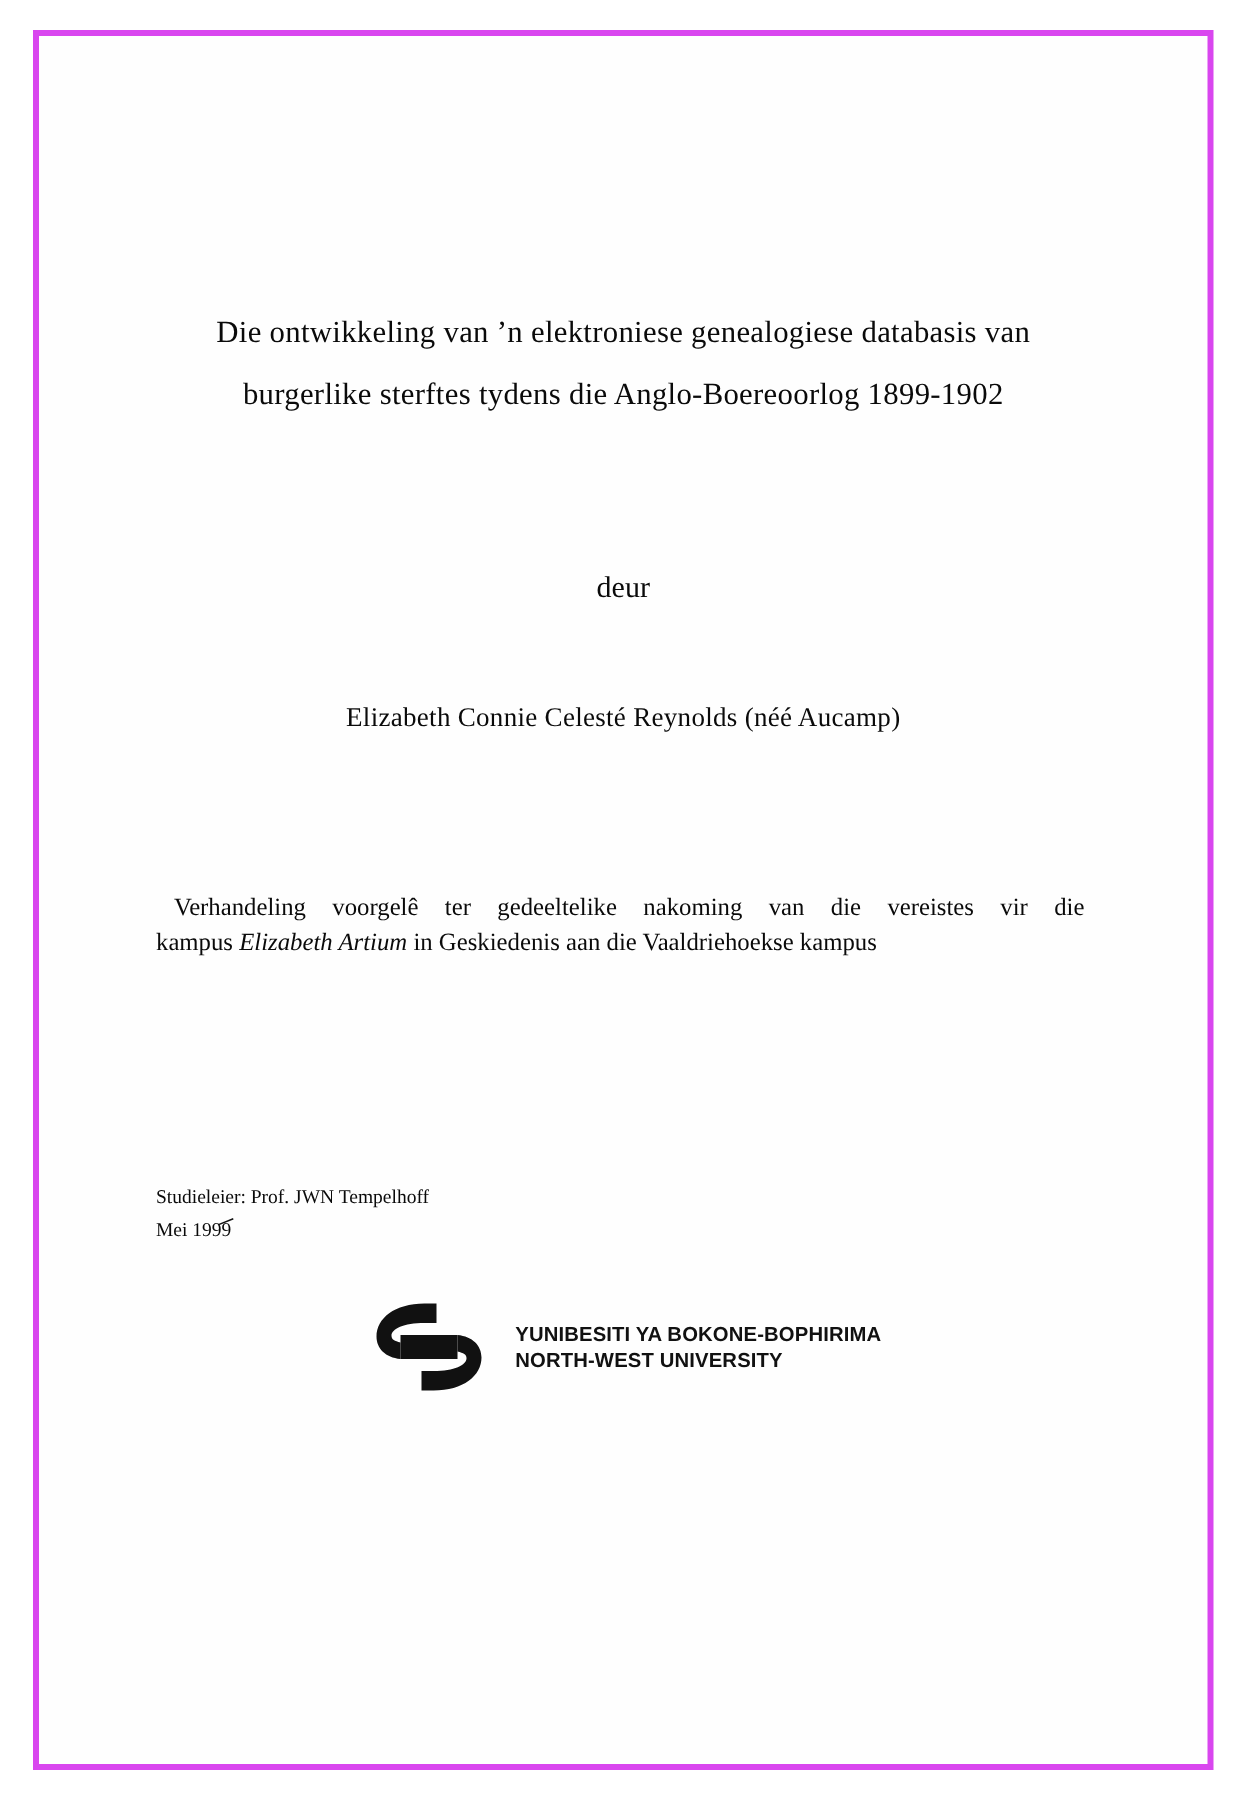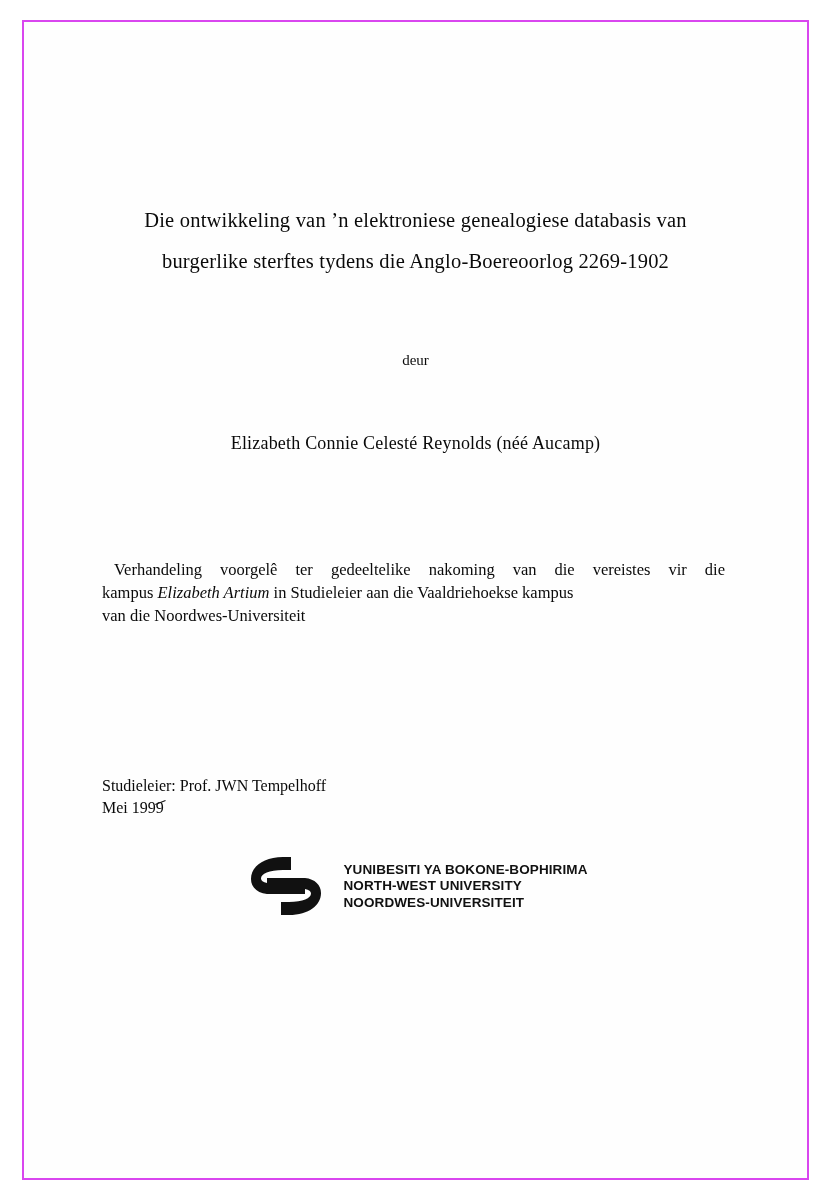--- a/index.html
+++ b/index.html
@@ -13,21 +13,21 @@
     font-family: "Liberation Serif", serif;
     color: #0a0a0a;
     overflow: hidden;
   }
   .page-frame {
     position: absolute;
     left: 22px;
     top: 20px;
     width: 787px;
     height: 1160px;
-    border: 2px solid #d946ef;
+    border: 4px solid #d946ef;
     box-sizing: border-box;
     background: #fefefe;
   }
   .inner {
     position: absolute;
     left: 0;
     top: 0;
     right: 0;
     bottom: 0;
     padding: 0 78px;
@@ -39,23 +39,23 @@
     text-align: center;
   }
   .title-line {
     font-size: 20.5px;
     line-height: 41px;
     letter-spacing: 0.2px;
     white-space: nowrap;
   }
 
   .deur {
-    margin-top: 70px;
+    margin-top: 97px;
     text-align: center;
-    font-size: 15px;
+    font-size: 20px;
   }
 
   .author {
     margin-top: 64px;
     text-align: center;
     font-size: 18px;
     letter-spacing: 0.2px;
   }
 
   .statement {
@@ -72,21 +72,21 @@
   }
   .statement .normal-line {
     text-align: left;
   }
   .statement em {
     font-style: italic;
   }
 
   .supervisor {
     margin-top: 148px;
-    font-size: 16px;
+    font-size: 13px;
     line-height: 22px;
   }
   .supervisor .date {
     position: relative;
     display: inline-block;
   }
   .supervisor .date .strike {
     position: absolute;
     right: -2px;
     top: 5px;
@@ -120,49 +120,47 @@
   }
 </style>
 </head>
 <body>
 
 <div class="page-frame">
   <div class="inner">
 
     <div class="title-block">
       <div class="title-line">Die ontwikkeling van ’n elektroniese genealogiese databasis van</div>
-      <div class="title-line">burgerlike sterftes tydens die Anglo-Boereoorlog 2269-1902</div>
+      <div class="title-line">burgerlike sterftes tydens die Anglo-Boereoorlog 1899-1902</div>
     </div>
 
     <div class="deur">deur</div>
 
     <div class="author">Elizabeth Connie Celesté Reynolds (néé Aucamp)</div>
 
     <div class="statement">
       <div class="just-line">Verhandeling voorgelê ter gedeeltelike nakoming van die vereistes vir die</div>
-      <div class="normal-line"><span>kampus </span><em>Elizabeth Artium</em><span> in Studieleier aan die Vaaldriehoekse kampus</span></div>
-      <div class="normal-line">van die Noordwes-Universiteit</div>
+      <div class="normal-line"><span>kampus </span><em>Elizabeth Artium</em><span> in Geskiedenis aan die Vaaldriehoekse kampus</span></div>
     </div>
 
     <div class="supervisor">
       <div>Studieleier: Prof. JWN Tempelhoff</div>
       <div class="date"><span>Mei 1999</span><span class="strike"></span></div>
     </div>
 
     <div class="logo-wrap">
       <div class="logo-mark">
         <svg viewBox="0 0 86 66" width="86" height="66" xmlns="http://www.w3.org/2000/svg" aria-hidden="true">
           <g fill="#111111">
             <path d="M40 4 C20 4 8 14 8 26 C8 34 14 40 24 41 L24 30 C20 29 18 28 18 25.5 C18 21 26 17 40 17 L48 17 L48 4 Z"></path>
             <path d="M46 62 C66 62 78 52 78 40 C78 32 72 26 62 25 L62 36 C66 37 68 38 68 40.5 C68 45 60 49 46 49 L38 49 L38 62 Z"></path>
             <rect x="24" y="25" width="38" height="16"></rect>
           </g>
         </svg>
       </div>
       <div class="logo-text">
         <div>YUNIBESITI YA BOKONE-BOPHIRIMA</div>
         <div>NORTH-WEST UNIVERSITY</div>
-        <div>NOORDWES-UNIVERSITEIT</div>
       </div>
     </div>
 
   </div>
 </div>
 
 </body></html>

